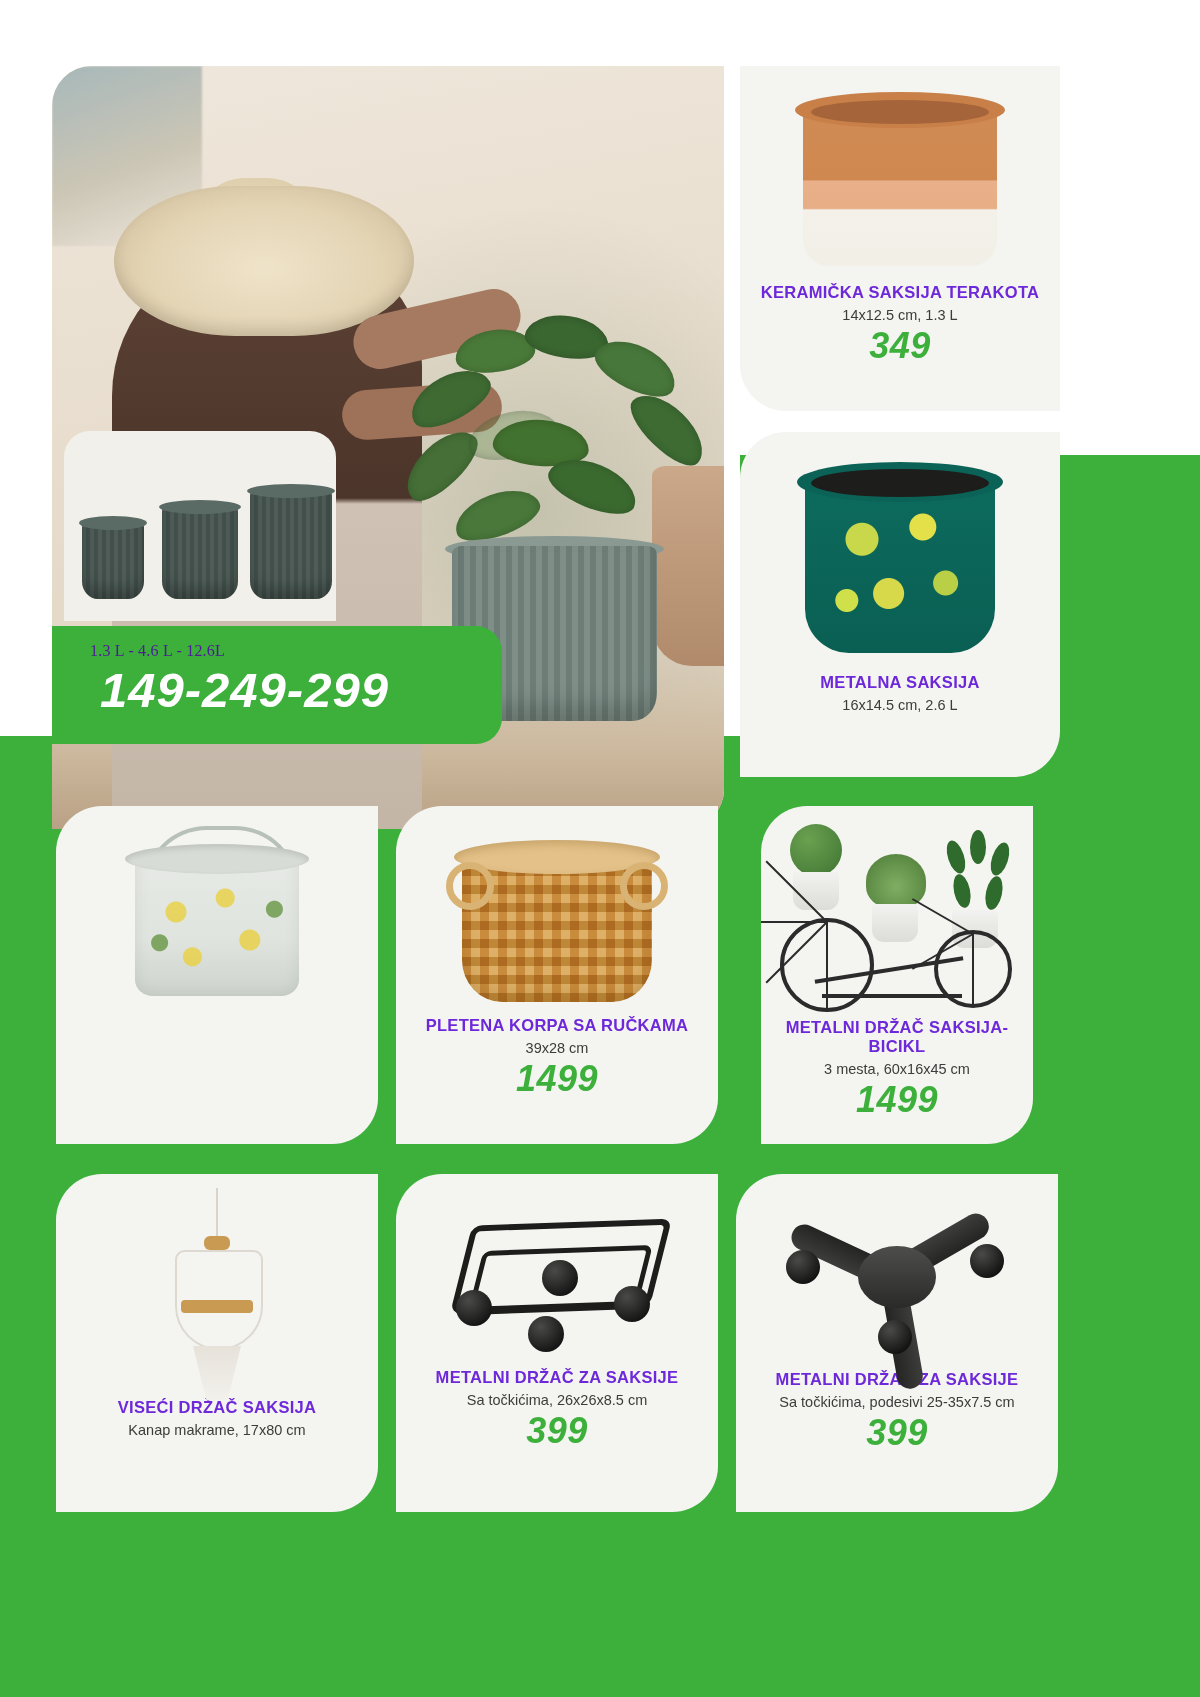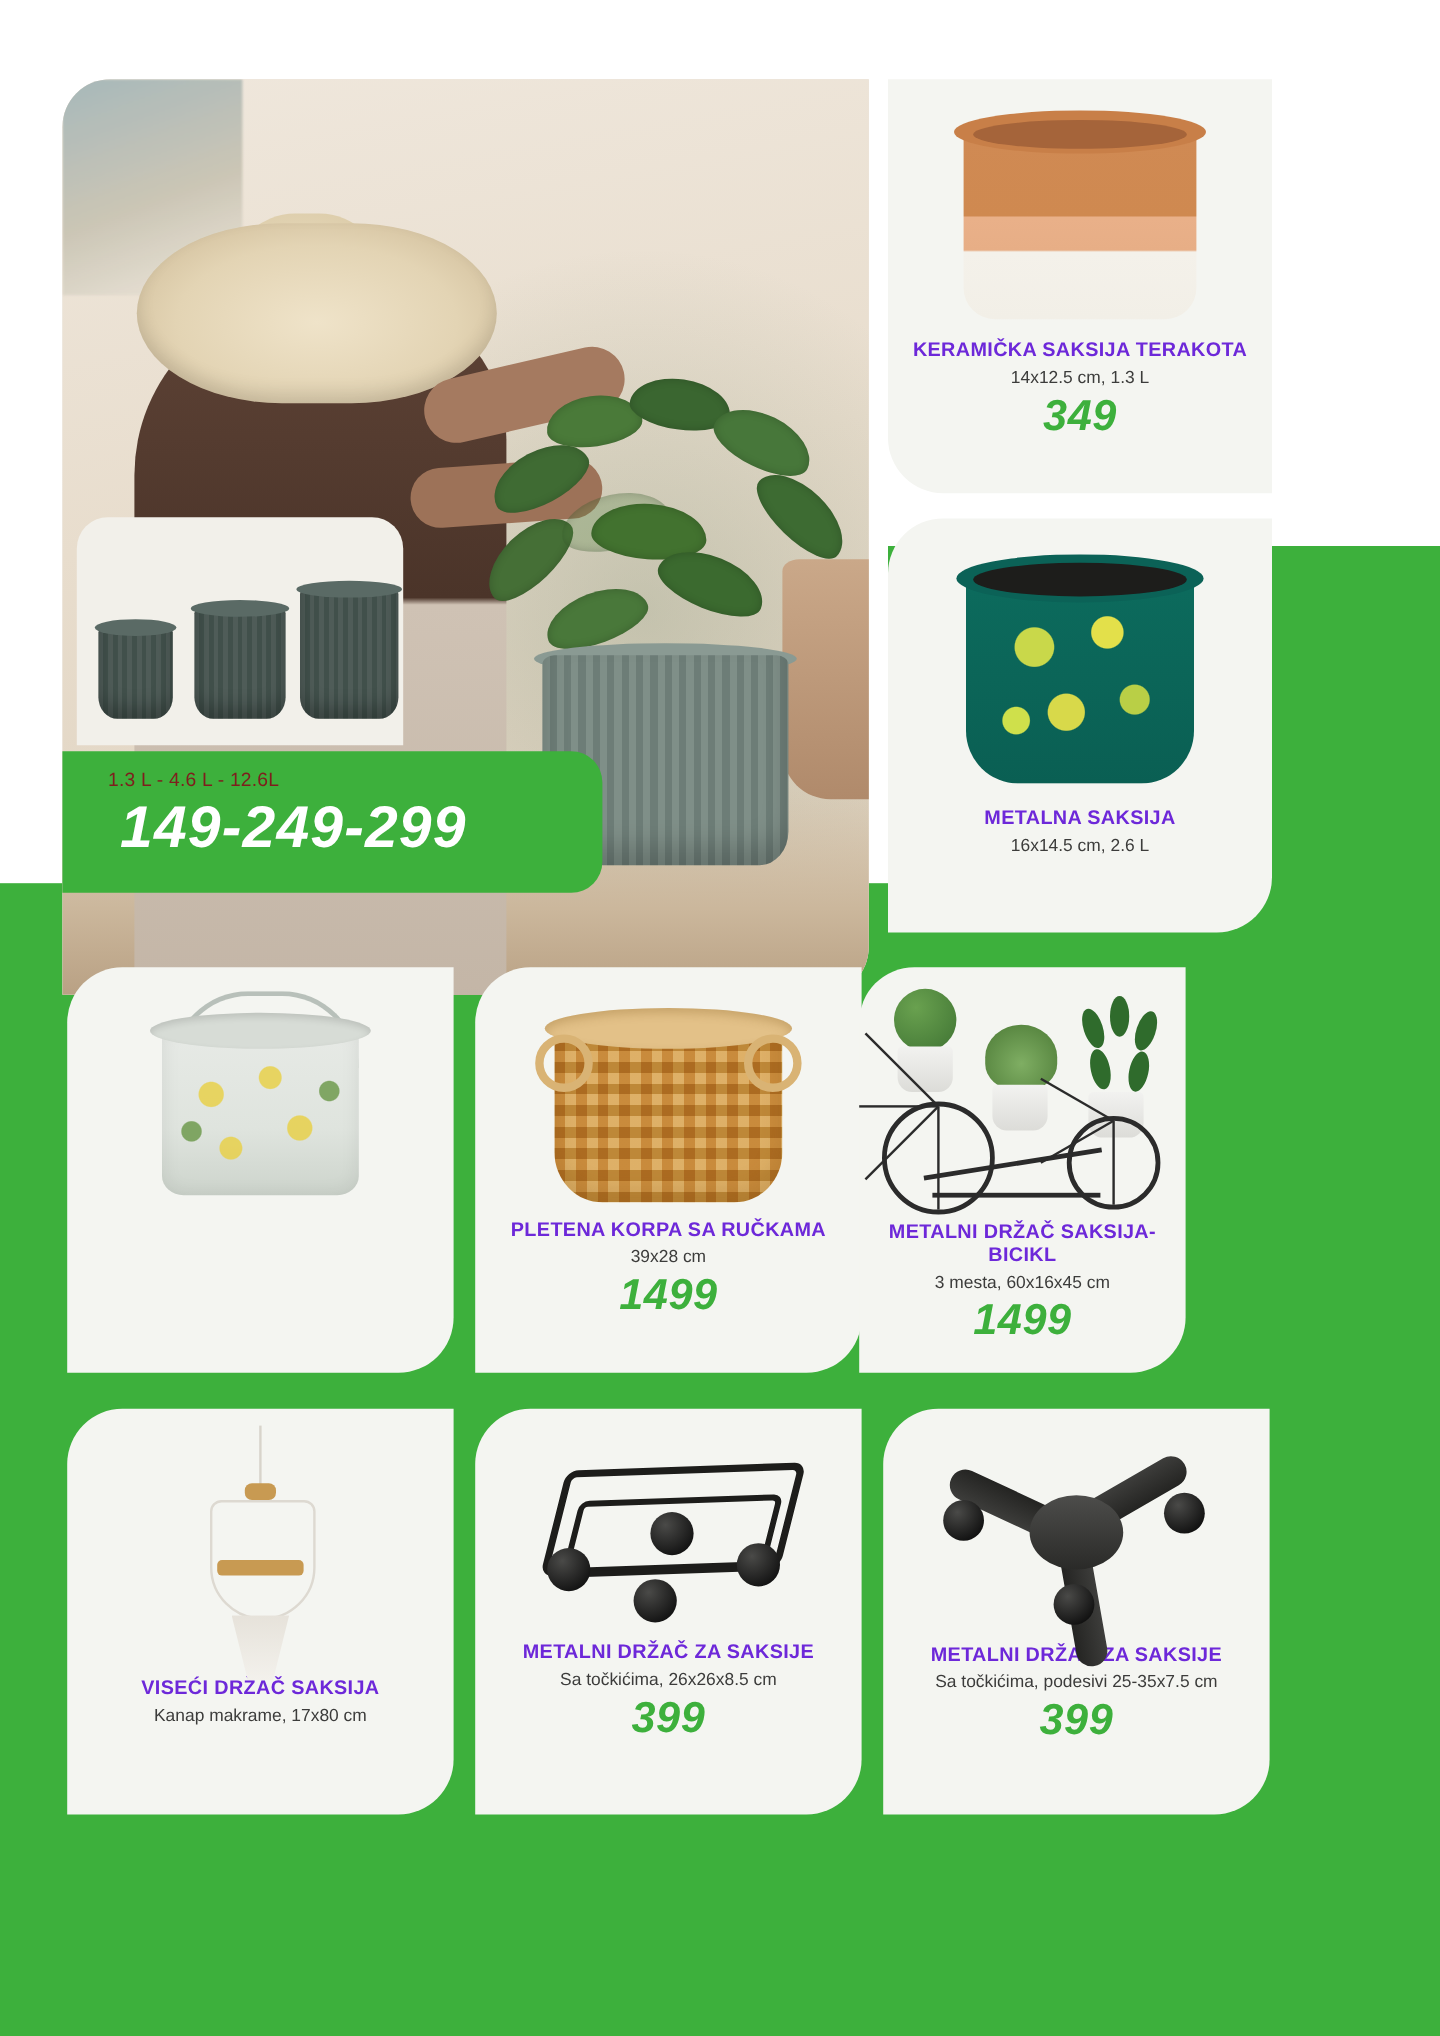--- a/index.html
+++ b/index.html
@@ -198,24 +198,25 @@
     box-sizing: border-box;
   }
   .hero-banner .title {
     color: #ffffff;
     font-size: 18.5px;
     font-weight: bold;
     letter-spacing: .4px;
     margin: 0;
   }
   .hero-banner .sub {
-    color: #7f1d1d;
+    color: #4c1d95;
     font-size: 16px;
     margin: 4px 0 0 0;
     letter-spacing: .2px;
+    font-family: Liberation Serif, serif;
   }
   .hero-banner .price {
     color: #ffffff;
     font-size: 49px;
     font-weight: bold;
     font-style: italic;
     letter-spacing: 1px;
     margin: 2px 0 0 10px;
   }
 
@@ -262,21 +263,21 @@
     border-radius: 46px 0 46px 0;
   }
 
   
   .grid-card {
     border-radius: 46px 0 46px 0;
     background: #f4f5f1;
   }
   #card-kofa   { left: 56px;  top: 806px; width: 322px; height: 338px; }
   #card-korpa  { left: 396px; top: 806px; width: 322px; height: 338px; }
-  #card-bicikl { left: 716px; top: 806px; width: 272px; height: 338px; }
+  #card-bicikl { left: 761px; top: 806px; width: 272px; height: 338px; }
   #card-viseci { left: 56px;  top: 1174px; width: 322px; height: 338px; }
   #card-drzac1 { left: 396px; top: 1174px; width: 322px; height: 338px; }
   #card-drzac2 { left: 736px; top: 1174px; width: 322px; height: 338px; }
 
   .txt-block { padding: 0 10px; }
 
   
   .ill { position: relative; margin: 0 auto; }
 
   

